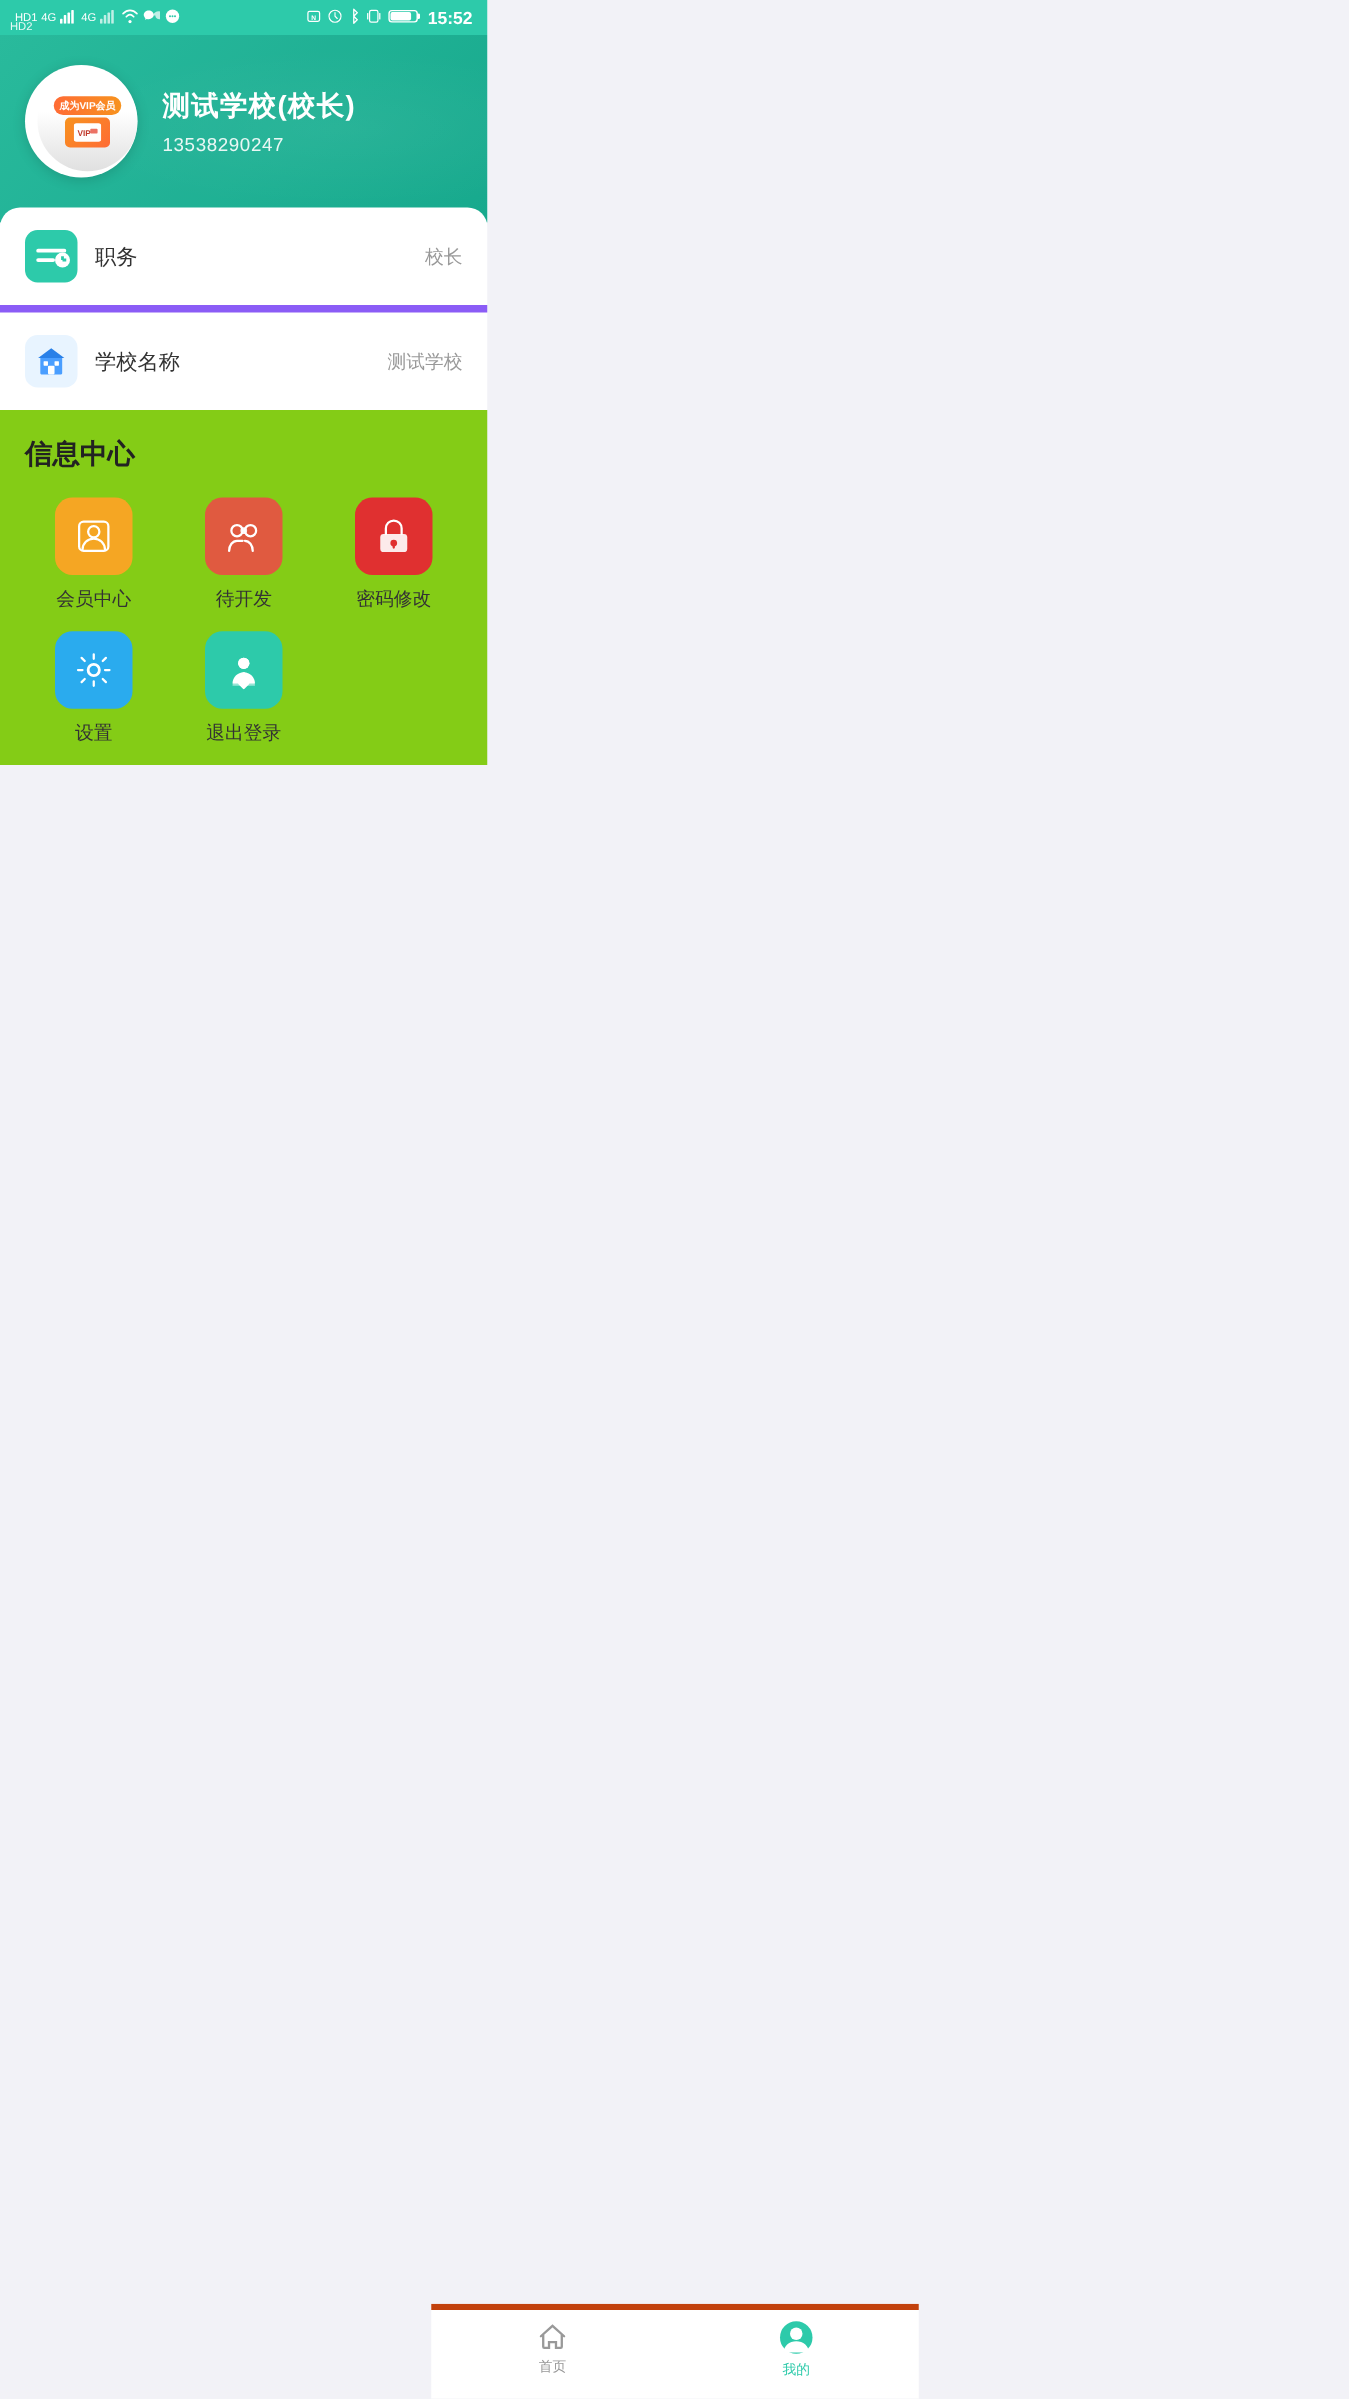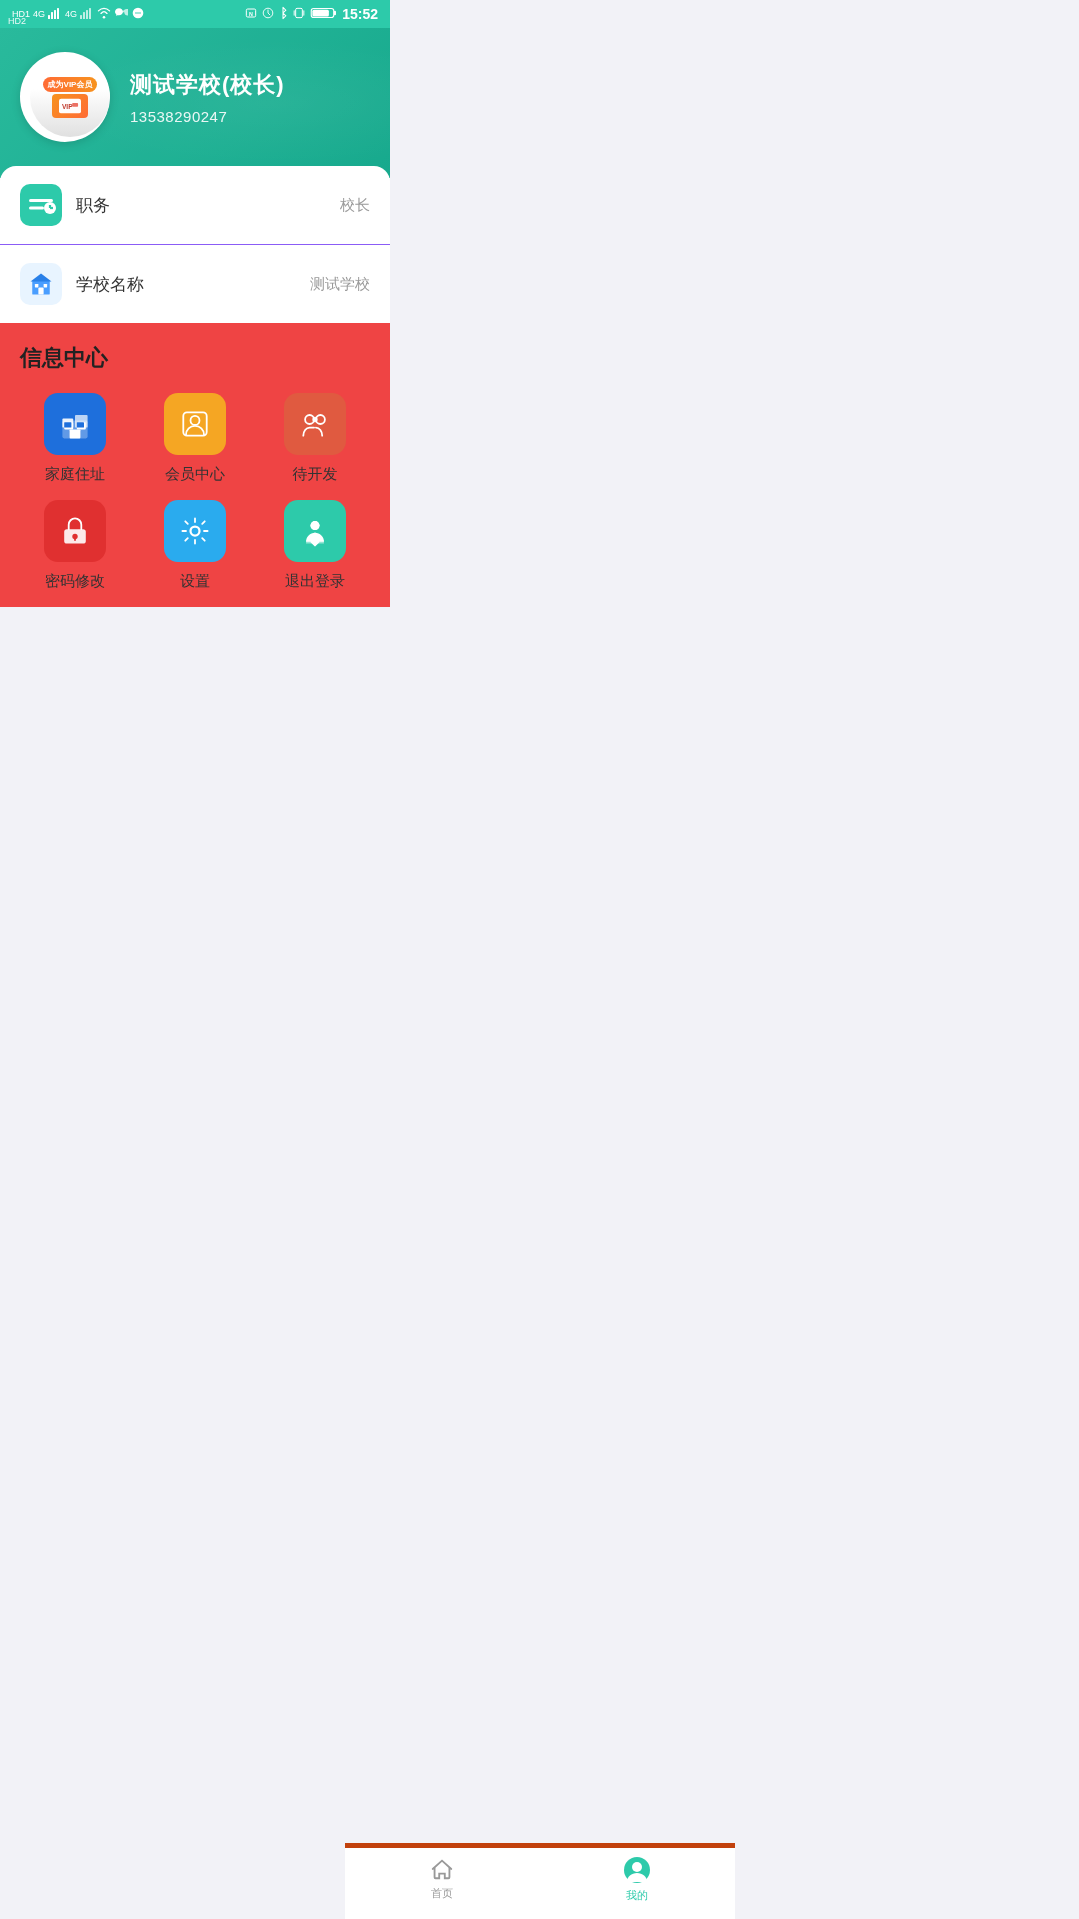--- a/index.html
+++ b/index.html
@@ -135,21 +135,21 @@
       position: relative;
       z-index: 2;
       padding-top: 0;
     }
 
     
     .list-item {
       display: flex;
       align-items: center;
       padding: 18px 20px;
-      border-bottom: 1px solid #8b5cf6;
+      border-bottom: 6px solid #8b5cf6;
       cursor: pointer;
     }
     .list-item:last-child {
       border-bottom: none;
     }
     .list-icon-wrap {
       width: 42px;
       height: 42px;
       border-radius: 10px;
       display: flex;
@@ -166,21 +166,21 @@
       color: #333;
       flex: 1;
     }
     .list-value {
       font-size: 15px;
       color: #999;
     }
 
     
     .section-container {
-      background: #ef4444;
+      background: #84cc16;
       padding: 20px 20px 16px;
     }
     .section-title {
       font-size: 22px;
       font-weight: 700;
       color: #222;
       margin-bottom: 20px;
     }
 
     
@@ -396,35 +396,20 @@
     </div>
     <span class="list-label">学校名称</span>
     <span class="list-value">测试学校</span>
   </div>
 </div>
 
 <div class="section-container">
   <div class="section-title">信息中心</div>
   <div class="grid">
 
-    <div class="grid-item">
-      <div class="grid-icon-wrap icon-blue-dark">
-        <svg width="36" height="36" viewBox="0 0 40 40" fill="none">
-          <rect x="6" y="16" width="28" height="20" rx="2" fill="white" opacity="0.3"></rect>
-          <rect x="8" y="18" width="10" height="8" rx="1" fill="white"></rect>
-          <rect x="22" y="18" width="10" height="8" rx="1" fill="white"></rect>
-          <rect x="14" y="26" width="12" height="10" rx="1" fill="white"></rect>
-          <rect x="6" y="14" width="12" height="10" rx="1" fill="white" opacity="0.9"></rect>
-          <rect x="20" y="10" width="14" height="14" rx="1" fill="white" opacity="0.7"></rect>
-          <rect x="8" y="18" width="8" height="6" rx="0.5" fill="#1e6fdc"></rect>
-          <rect x="22" y="18" width="8" height="6" rx="0.5" fill="#1e6fdc"></rect>
-        </svg>
-      </div>
-      <span class="grid-label">家庭住址</span>
-    </div>
 
     <div class="grid-item">
       <div class="grid-icon-wrap icon-orange">
         <svg width="36" height="36" viewBox="0 0 40 40" fill="none">
           <rect x="7" y="7" width="26" height="26" rx="4" stroke="white" stroke-width="2" fill="none"></rect>
           <circle cx="20" cy="16" r="5" stroke="white" stroke-width="2" fill="none"></circle>
           <path d="M10 32c0-5.5 4.5-10 10-10s10 4.5 10 10" stroke="white" stroke-width="2" fill="none" stroke-linecap="round"></path>
         </svg>
       </div>
       <span class="grid-label">会员中心</span>

